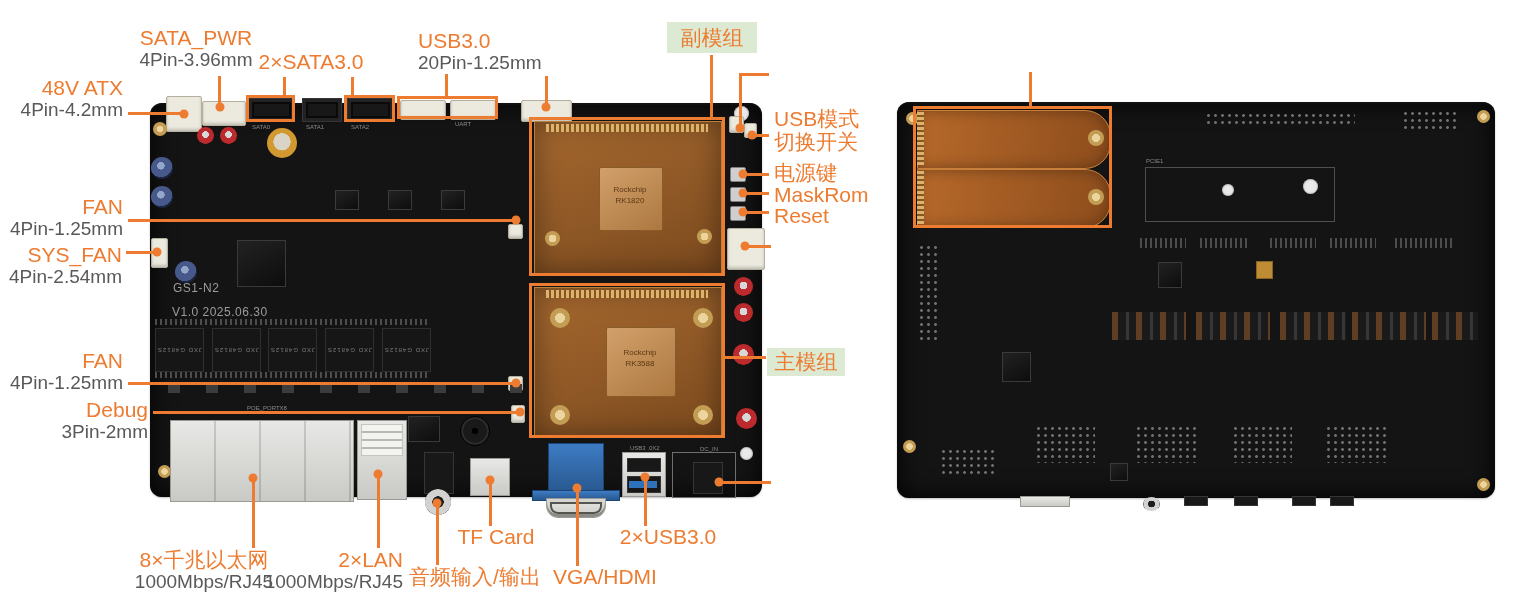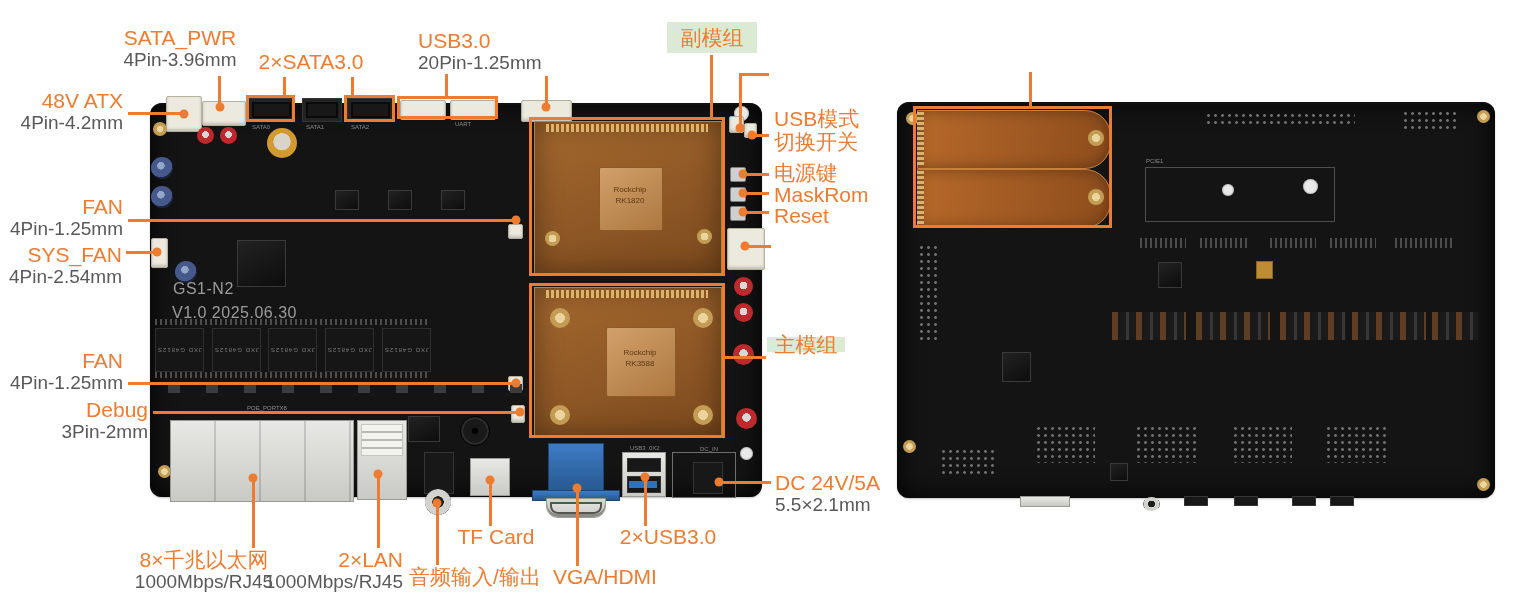--- a/index.html
+++ b/index.html
@@ -37,21 +37,21 @@
   .m2stick{background:linear-gradient(100deg,rgba(193,110,43,.94),rgba(148,80,29,.94));
        border:1px solid #c87f3a;border-radius:0 26px 26px 0;box-shadow:inset 0 0 14px rgba(0,0,0,.35);}
   .outline{border:1px solid #6f6f6f;}
   .outline2{border:1px solid #4f4f4f;}
   .vga{background:linear-gradient(#3d7cc4,#28588f);border:1px solid #1c4577;}
   .dsub{border-radius:0 0 12px 12px;box-shadow:inset 0 -3px 0 #8a8a86, inset 0 0 0 3px #d5d5d2, inset 0 0 0 5px #55554f;}
   .blue{background:#2f72bc;}
   .buzz{border-radius:50%;background:radial-gradient(circle,#000 0 16%,#191919 18% 58%,#2b2b2b 60%);border:1px solid #000;}
   .rca{border-radius:50%;background:radial-gradient(circle,#1d1d1d 0 30%,#d2d2d0 32% 68%,#6f6f6c 70%);}
   .mtx{color:#5b3811;font-size:8px;line-height:10px;text-align:center;white-space:nowrap;}
-  .sk{color:#9c9c9c;font-size:16px;line-height:11px;white-space:nowrap;letter-spacing:.5px;}
+  .sk{color:#9c9c9c;font-size:12px;line-height:11px;white-space:nowrap;letter-spacing:.5px;}
   .sk6{color:#8a8a8a;font-size:6px;line-height:7px;white-space:nowrap;}
   
   .ln{position:absolute;background:var(--orange);}
   .dt{position:absolute;width:9px;height:9px;border-radius:50%;background:var(--orange);transform:translate(-50%,-50%);}
   .bx{position:absolute;border:3px solid var(--orange);box-sizing:border-box;}
   
   .ann{position:absolute;white-space:nowrap;}
   .ann .m{color:var(--orange);font-size:21px;line-height:23px;}
   .ann .s{color:var(--gray);font-size:19px;line-height:21px;}
   .ann .gm{color:var(--gray);}
@@ -243,25 +243,25 @@
       <div class="abs dt" style="left: 520px; top: 412px;"></div>
       <div class="abs dt" style="left: 253px; top: 478px;"></div>
       <div class="abs dt" style="left: 378px; top: 474px;"></div>
       <div class="abs dt" style="left: 437px; top: 503px;"></div>
       <div class="abs dt" style="left: 490px; top: 480px;"></div>
       <div class="abs dt" style="left: 577px; top: 488px;"></div>
       <div class="abs dt" style="left: 645px; top: 477px;"></div>
       <div class="abs dt" style="left: 719px; top: 482px;"></div>
     </div>
 
-  <div class="ann rgt" style="right:1391px;top:89px">
+  <div class="ann rgt" style="right:1391px;top:76px">
     <div class="m">48V ATX</div>
     <div class="s">4Pin-4.2mm</div>
   </div>
-  <div class="ann ctr" style="left:180px;top:26px">
+  <div class="ann ctr" style="left:196px;top:26px">
     <div class="m">SATA_PWR</div>
     <div class="s">4Pin-3.96mm</div>
   </div>
   <div class="ann ctr" style="left:311px;top:50px">
     <div class="m">2×SATA3.0</div>
   </div>
   <div class="ann" style="left:418px;top:29px">
     <div class="m">USB3.0</div>
     <div class="s">20Pin-1.25mm</div>
   </div>
@@ -272,21 +272,21 @@
   </div>
   <div class="ann" style="left:774px;top:161px">
     <div class="m">电源键</div>
   </div>
   <div class="ann" style="left:774px;top:183px">
     <div class="m">MaskRom</div>
   </div>
   <div class="ann" style="left:774px;top:204px">
     <div class="m">Reset</div>
   </div>
-  <div class="ann grn" style="left:767px;top:337px;width:78px;height:15px">主模组</div>
+  <div class="ann grn" style="left:767px;top:348px;width:78px;height:28px">主模组</div>
   <div class="ann rgt" style="right:1391px;top:195px">
     <div class="m">FAN</div>
     <div class="s">4Pin-1.25mm</div>
   </div>
   <div class="ann rgt" style="right:1392px;top:243px">
     <div class="m">SYS_FAN</div>
     <div class="s">4Pin-2.54mm</div>
   </div>
   <div class="ann rgt" style="right:1391px;top:349px">
     <div class="m">FAN</div>
@@ -309,17 +309,13 @@
   </div>
   <div class="ann ctr" style="left:496px;top:525px">
     <div class="m">TF Card</div>
   </div>
   <div class="ann ctr" style="left:605px;top:565px">
     <div class="m">VGA/HDMI</div>
   </div>
   <div class="ann ctr" style="left:668px;top:525px">
     <div class="m">2×USB3.0</div>
   </div>
-  <div class="ann" style="left:775px;top:471px">
-    <div class="m">DC 24V/5A</div>
-    <div class="s">5.5×2.1mm</div>
-  </div>
 </div>
 
 </body></html>

